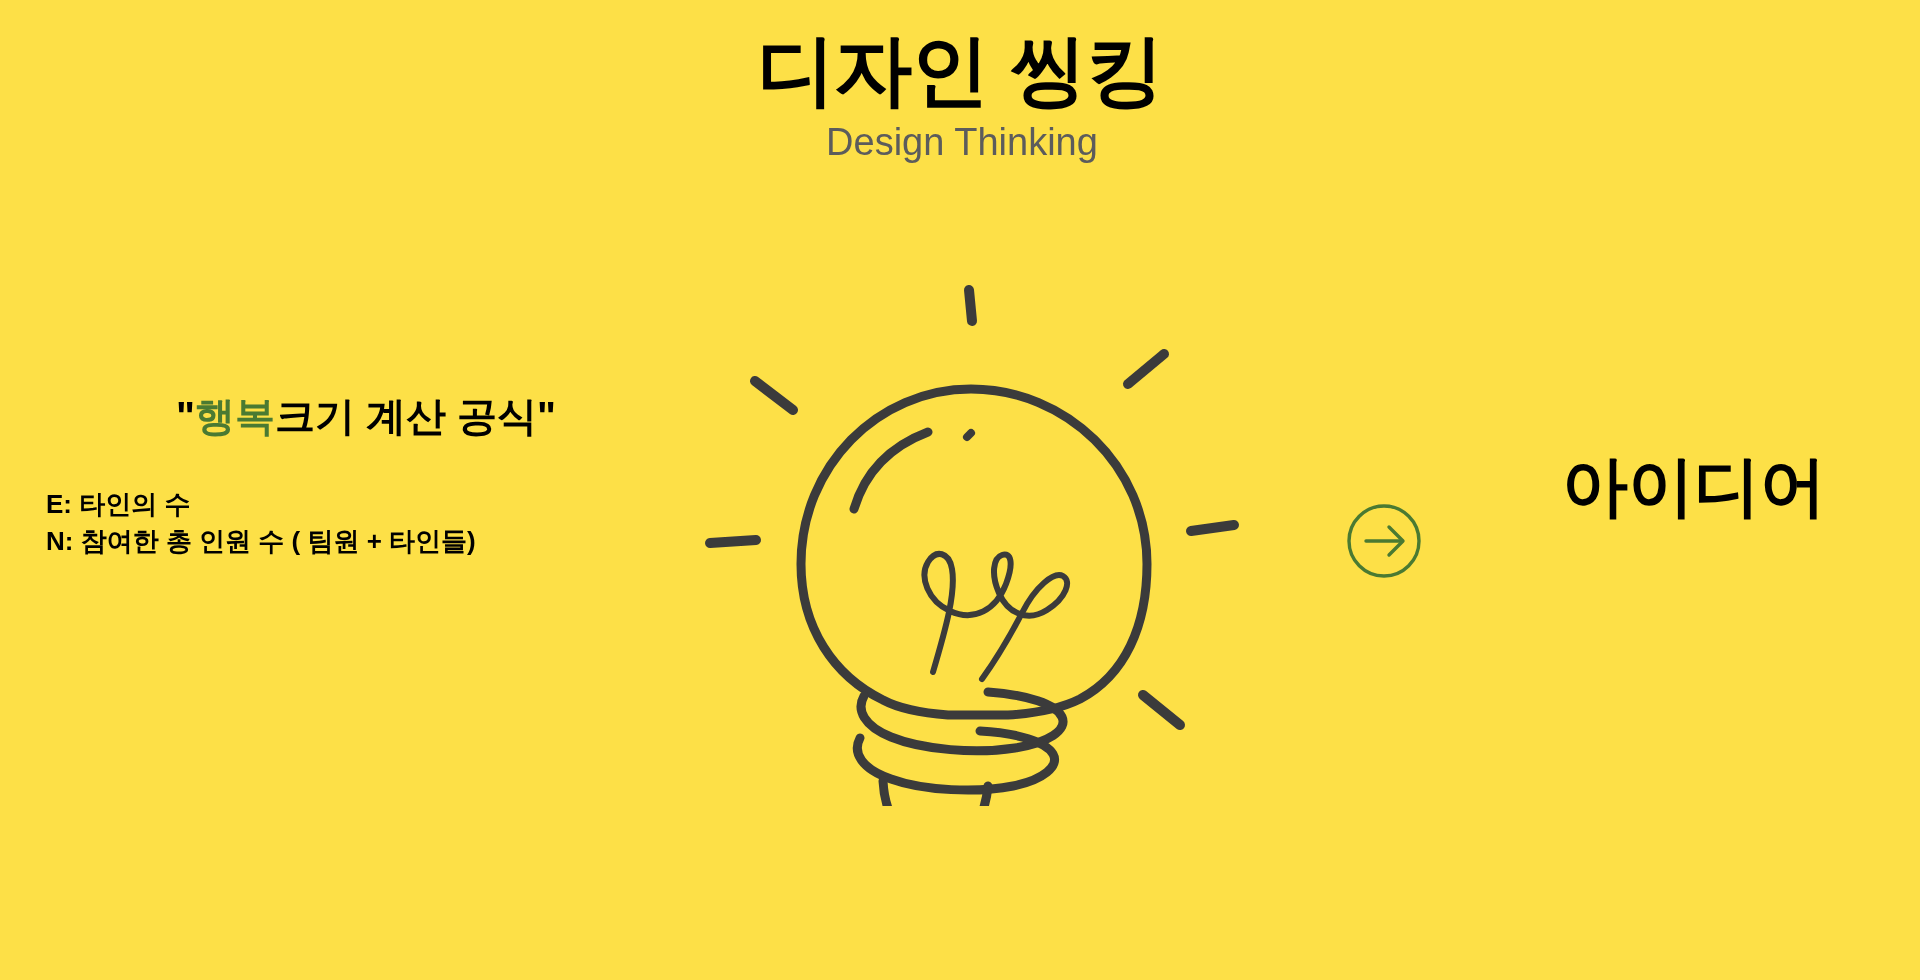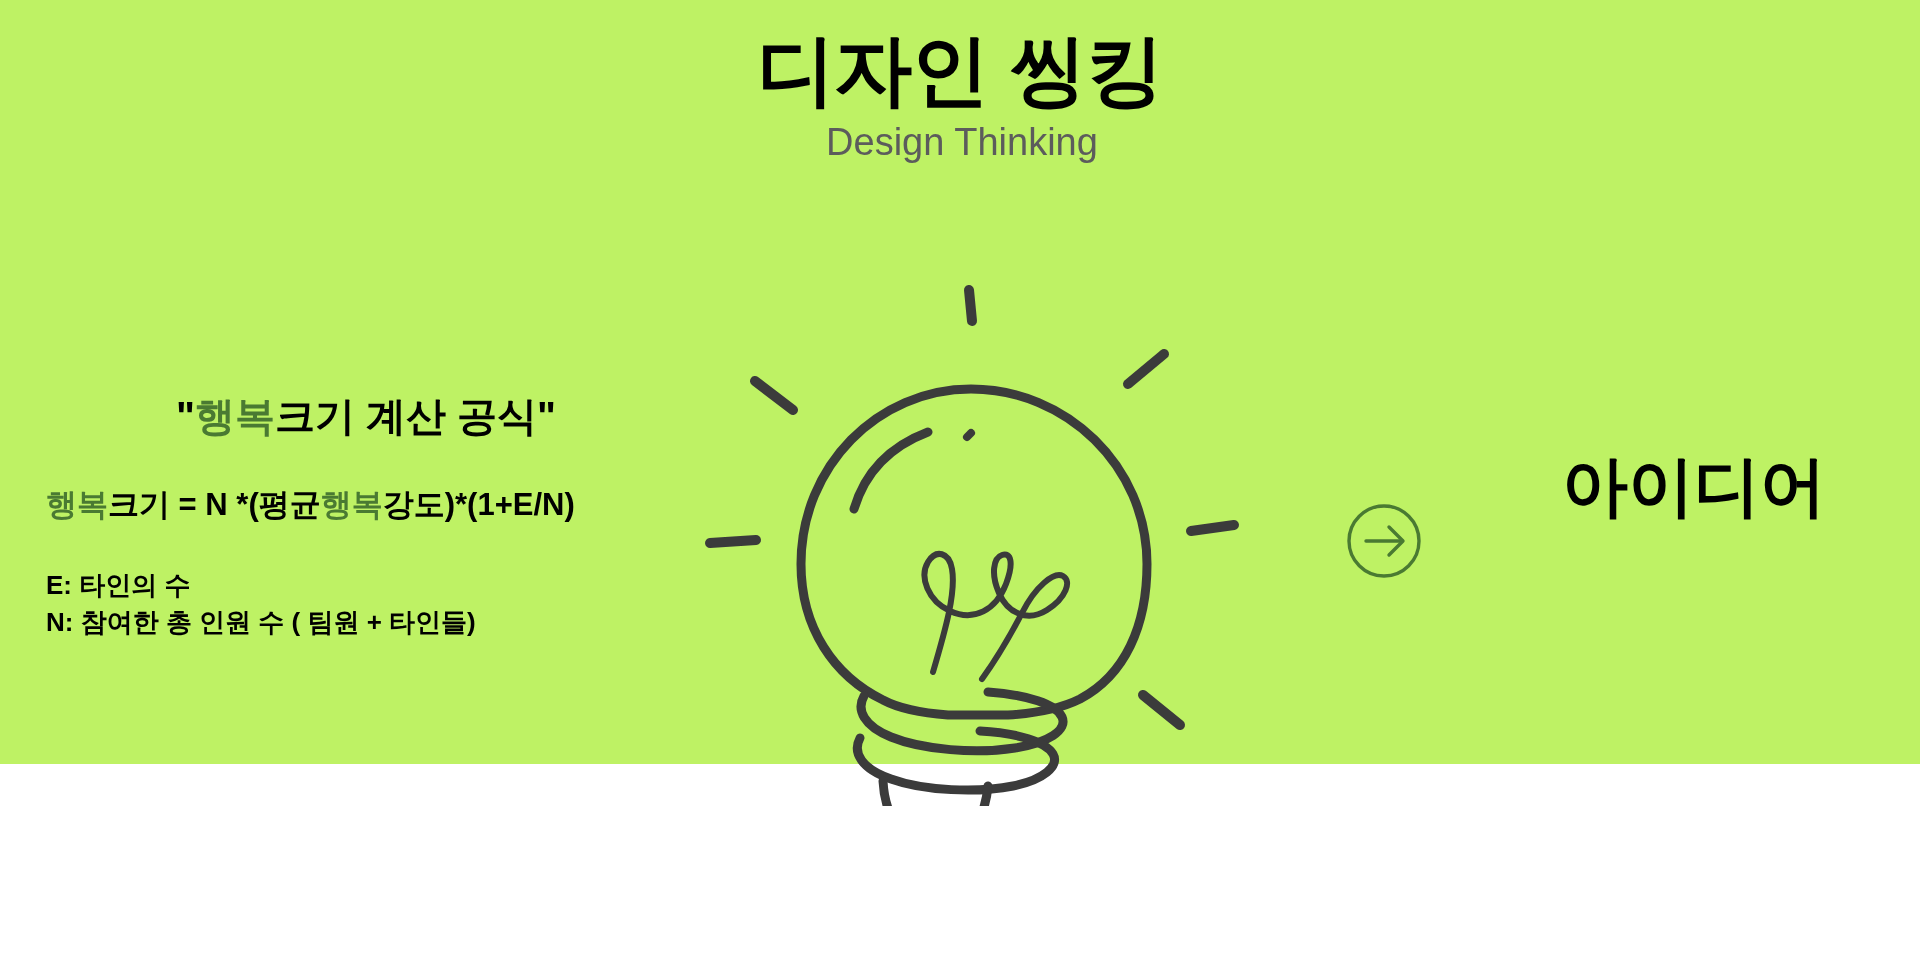--- a/index.html
+++ b/index.html
@@ -13,22 +13,22 @@
     height: 980px;
     overflow: hidden;
     font-family: "Liberation Sans", "DejaVu Sans", sans-serif;
     color: #000000;
     position: relative;
   }
 
   .slide {
     position: relative;
     width: 1920px;
-    height: 764px;
-    background: #bef264;
+    height: 980px;
+    background: #fde047;
   }
 
   
   .header {
     position: absolute;
     top: 28px;
     left: 0;
     width: 1920px;
     text-align: center;
   }
@@ -119,21 +119,20 @@
 
   <div class="header">
     <h1 class="slide-title">디자인 씽킹</h1>
     <p class="slide-subtitle">Design Thinking</p>
   </div>
 
   <div class="formula-block">
 
     <div class="formula-heading"><span>"</span><span class="green">행복</span><span>크기 계산 공식</span><span>"</span></div>
 
-    <div class="formula-line"><span class="green">행복</span><span>크기 = N *(평균</span><span class="green">행복</span><span>강도)*(1+E/N)</span></div>
 
     <div class="defs">
       <div>E: 타인의 수</div>
       <div>N: 참여한 총 인원 수 ( 팀원 + 타인들)</div>
     </div>
 
   </div>
 
   <div class="bulb">
     <svg viewBox="0 0 566 530" xmlns="http://www.w3.org/2000/svg" fill="none" stroke="#3b3b3b" stroke-width="9" stroke-linecap="round" stroke-linejoin="round">

